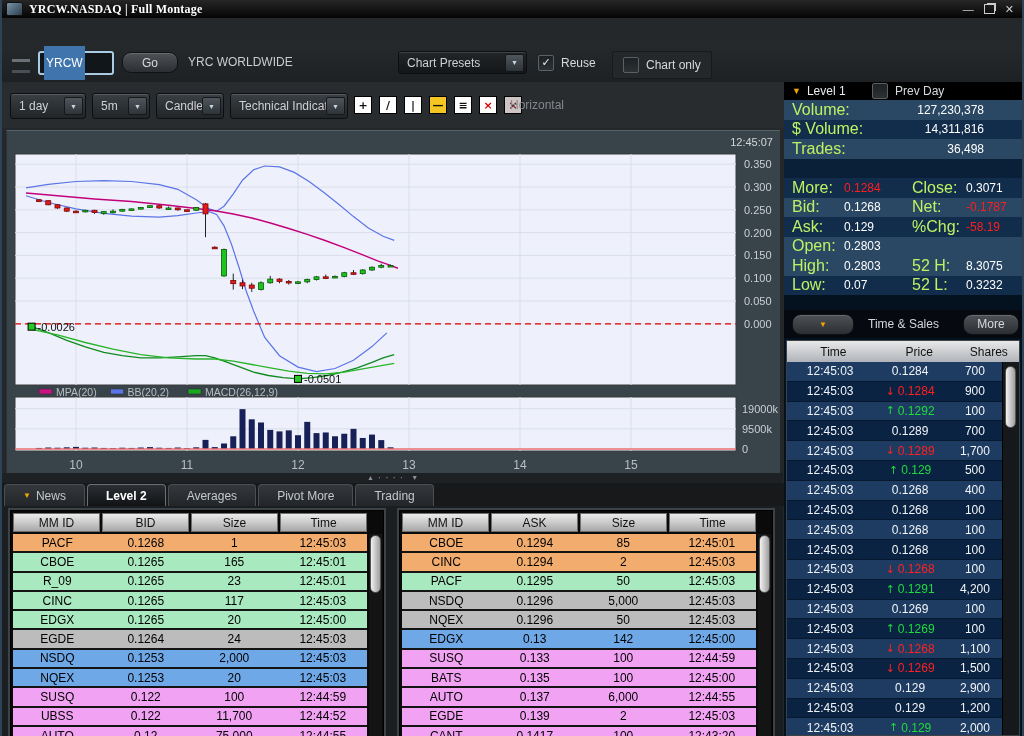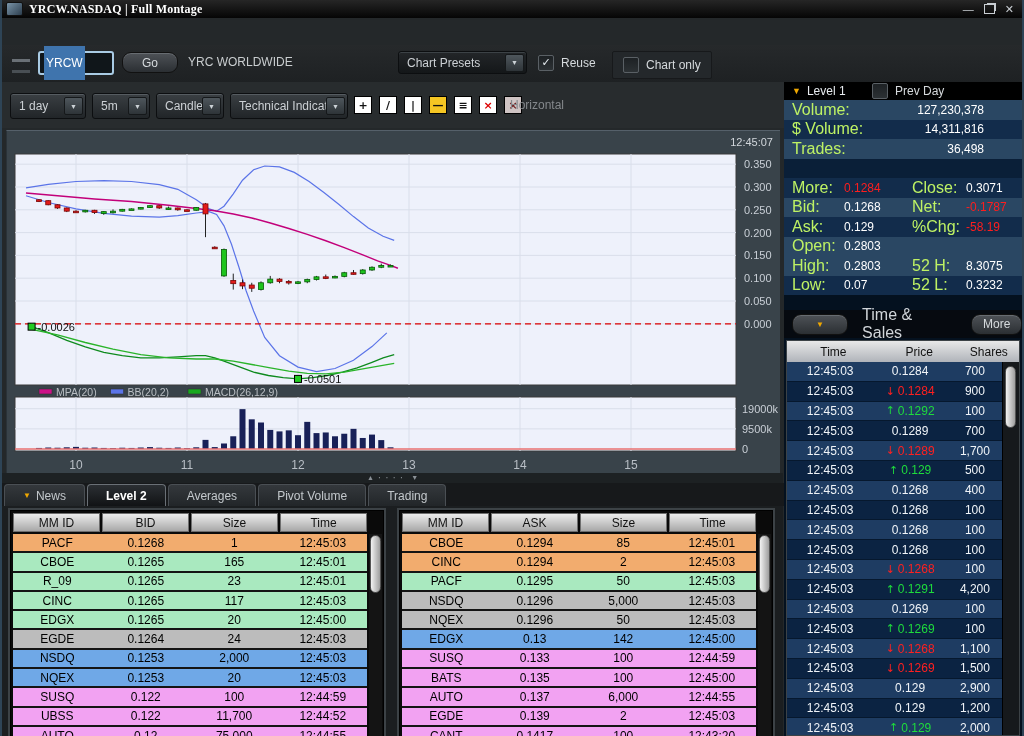--- a/index.html
+++ b/index.html
@@ -84,21 +84,21 @@
   .l1-grid{position:absolute;left:0;top:18px;width:100%;}
   .l1-row{height:19.5px;display:grid;grid-template-columns:50px 70px 52px 1fr;align-items:center;}
   .l1-row.single{grid-template-columns:80px 1fr;}
   .l1-row.single .val{text-align:right;padding-right:38px;}
   .l1-label{color:#bef264;font-size:16px;padding-left:8px;white-space:nowrap;}
   .l1-val{color:#fff;font-size:12px;padding-left:10px;white-space:nowrap;}
   .neg{color:#ff1e1e !important;}
   .shade-med{background:#2a4763;} .shade-dark{background:#122c4b;} .shade-darkest{background:#0a1f38;}
   .ts-controls{position:absolute;left:0;top:228px;width:100%;height:28px;background:#060a10;display:flex;align-items:center;}
   .ts-dd-btn{width:60px;height:19px;margin-left:8px;color:#f0a800;font-size:8px;}
-  .ts-label{color:#d2d6da;font-size:16px;margin:0 24px 0 14px;}
+  .ts-label{color:#d2d6da;font-size:12px;margin:0 24px 0 14px;}
   .more-btn{width:54px;height:19px;font-size:12px;}
   .ts-table{position:absolute;left:2px;top:258px;right:2px;bottom:0;background:#0a1f38;border:1px solid #3c4246;box-sizing:border-box;}
   .ts-head{display:flex;height:21px;background:linear-gradient(#e8e8e8,#b0b4ba);border-bottom:1px solid #555;}
   .ts-head .hcell{font-size:12px;color:#111;display:flex;align-items:center;justify-content:center;}
   .ts-body{position:absolute;left:0;top:21px;right:16px;bottom:0;overflow:hidden;}
   .ts-row{height:19.8px;display:flex;align-items:center;border-bottom:1px solid #06182e;box-sizing:border-box;}
   .ts-row.alt0{background:#1e3c62;} .ts-row.alt1{background:#0b2342;}
   .ts-cell{font-size:12px;color:#f0f4f8;display:flex;align-items:center;justify-content:center;}
   .c-time{width:40%;} .c-price{width:34%;} .c-shares{width:26%;}
   .px-up{color:#1edc3c;} .px-down{color:#ff2020;}
@@ -373,21 +373,21 @@
         <span class="tri">▼</span>
         <span>News</span>
       </div>
       <div class="tab active">
         <span>Level 2</span>
       </div>
       <div class="tab">
         <span>Averages</span>
       </div>
       <div class="tab">
-        <span>Pivot Volume</span>
+        <span>Pivot More</span>
       </div>
       <div class="tab">
         <span>Trading</span>
       </div>
     </div>
 
   <div class="l2-area">
     <div class="l2-frame l2-bid">
       <div class="l2-inner">
         <div class="l2-head" id="bid-head">

